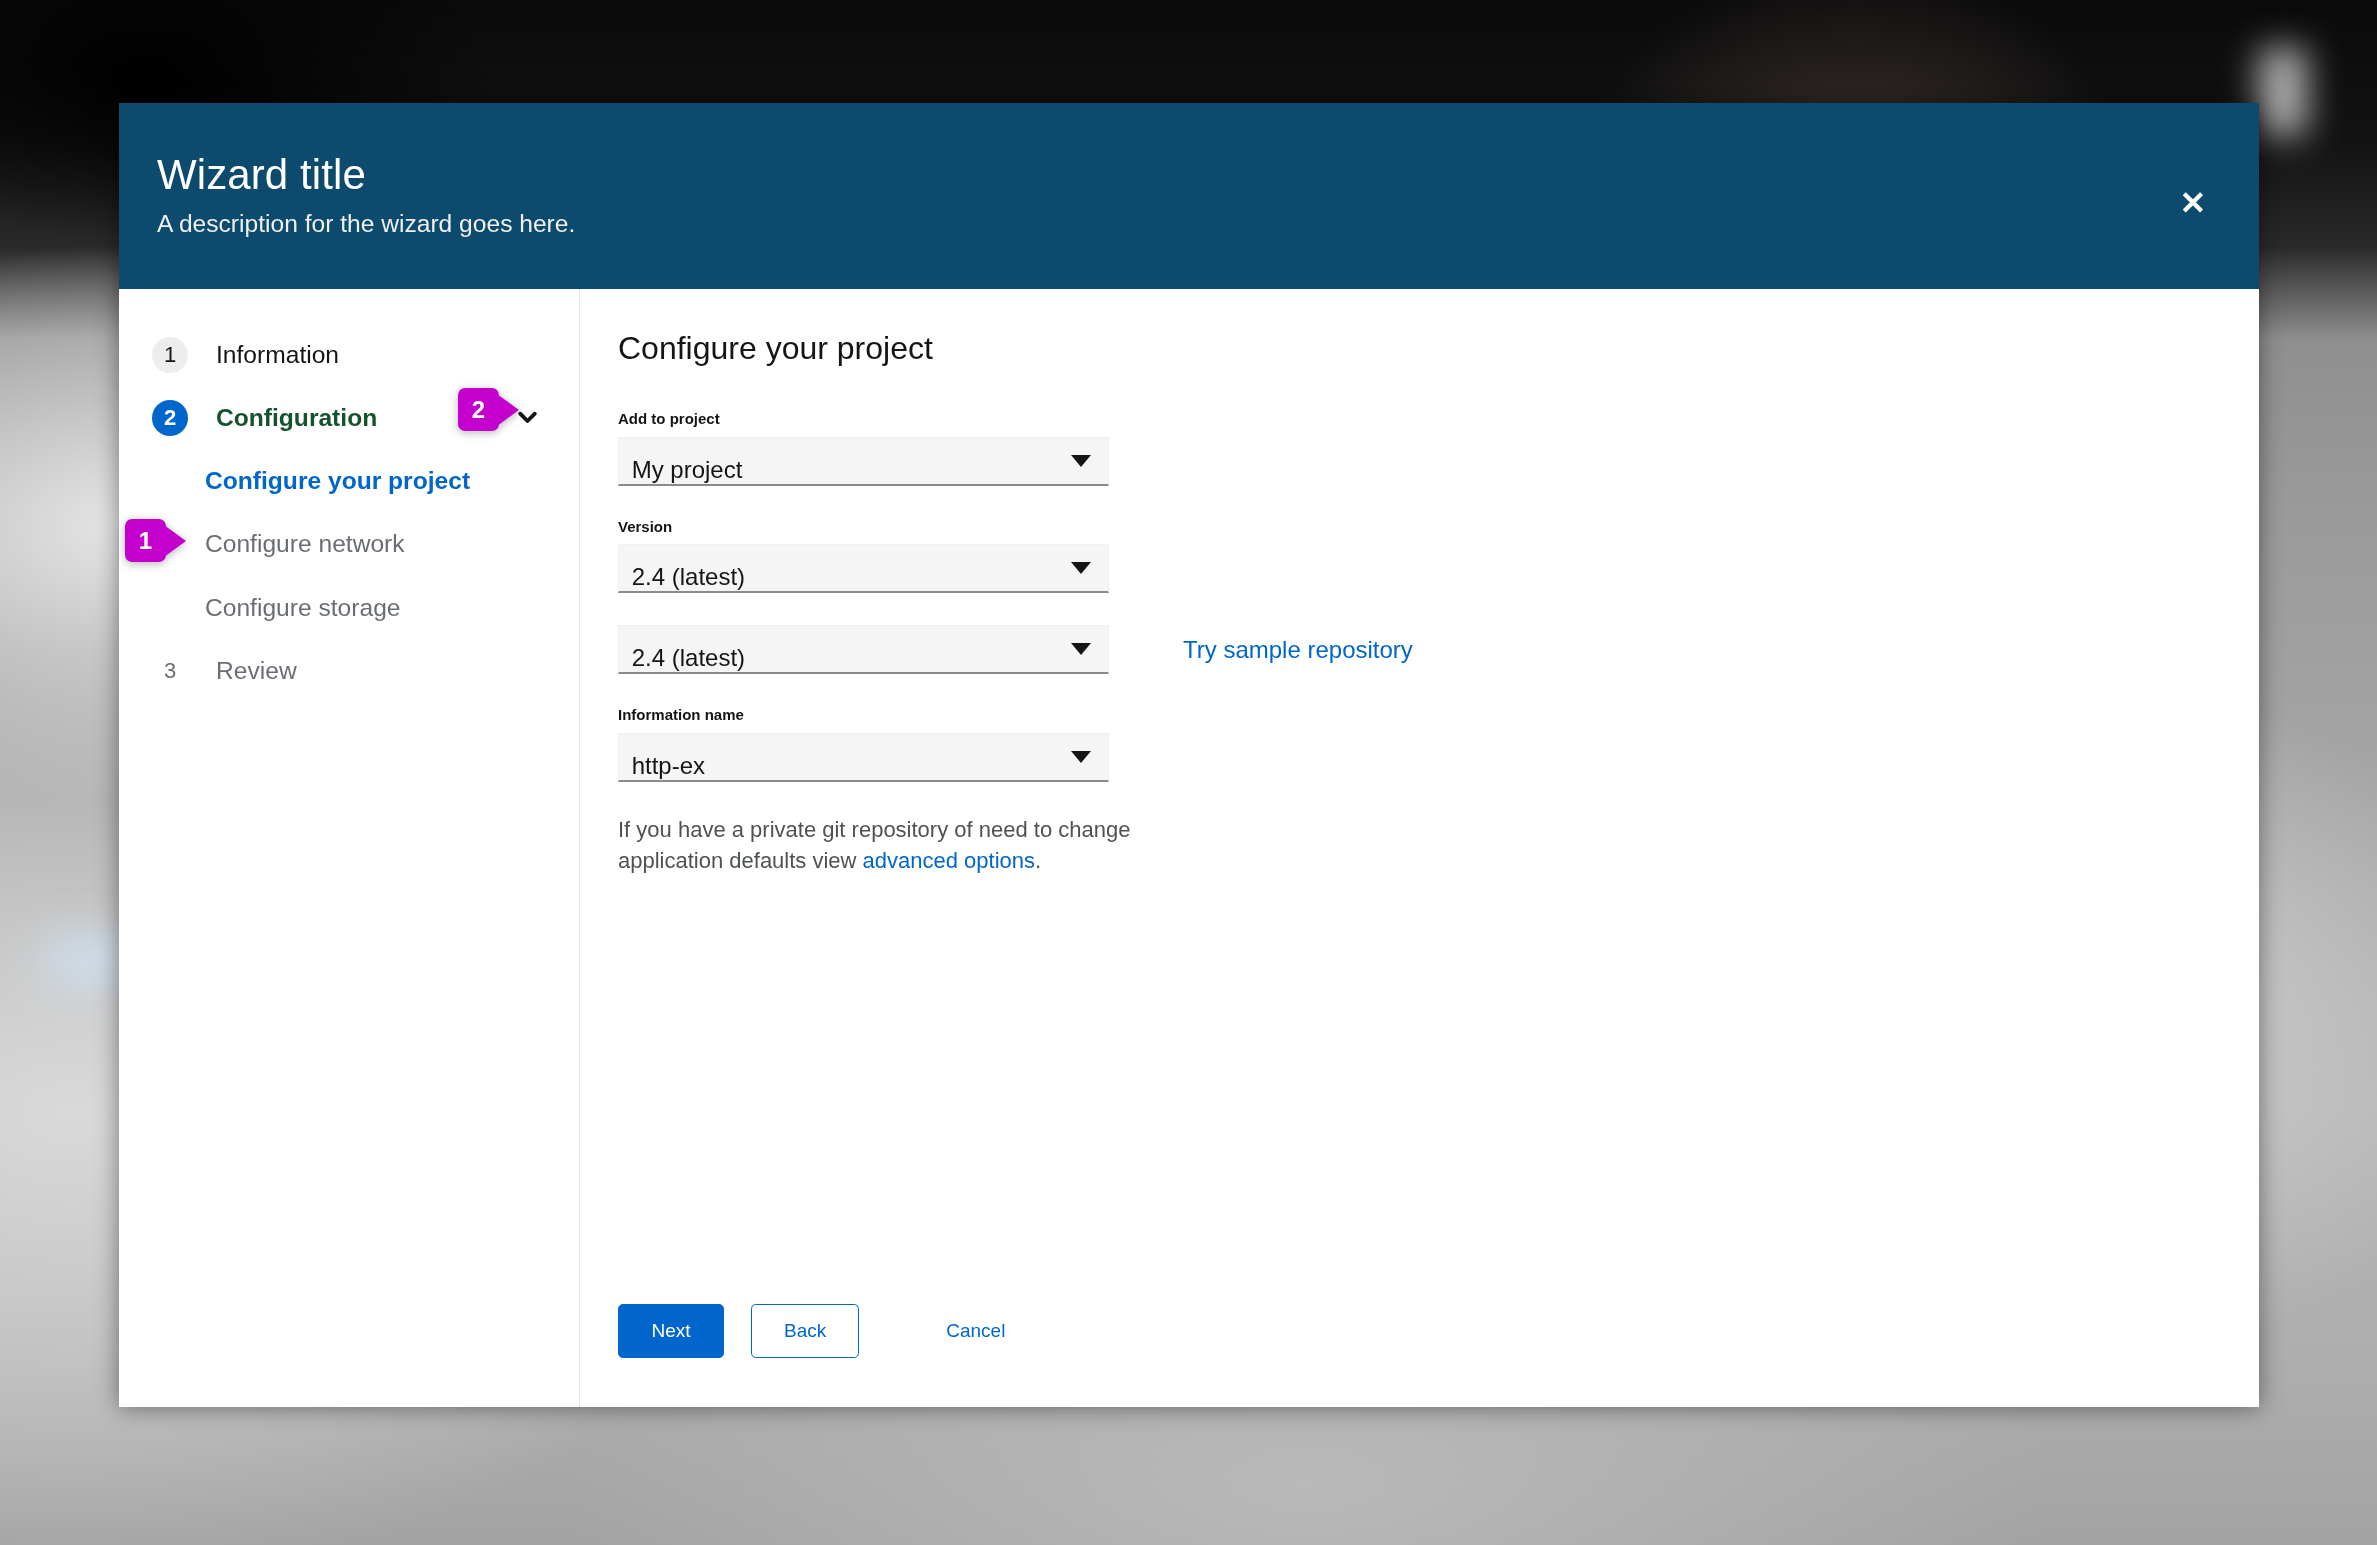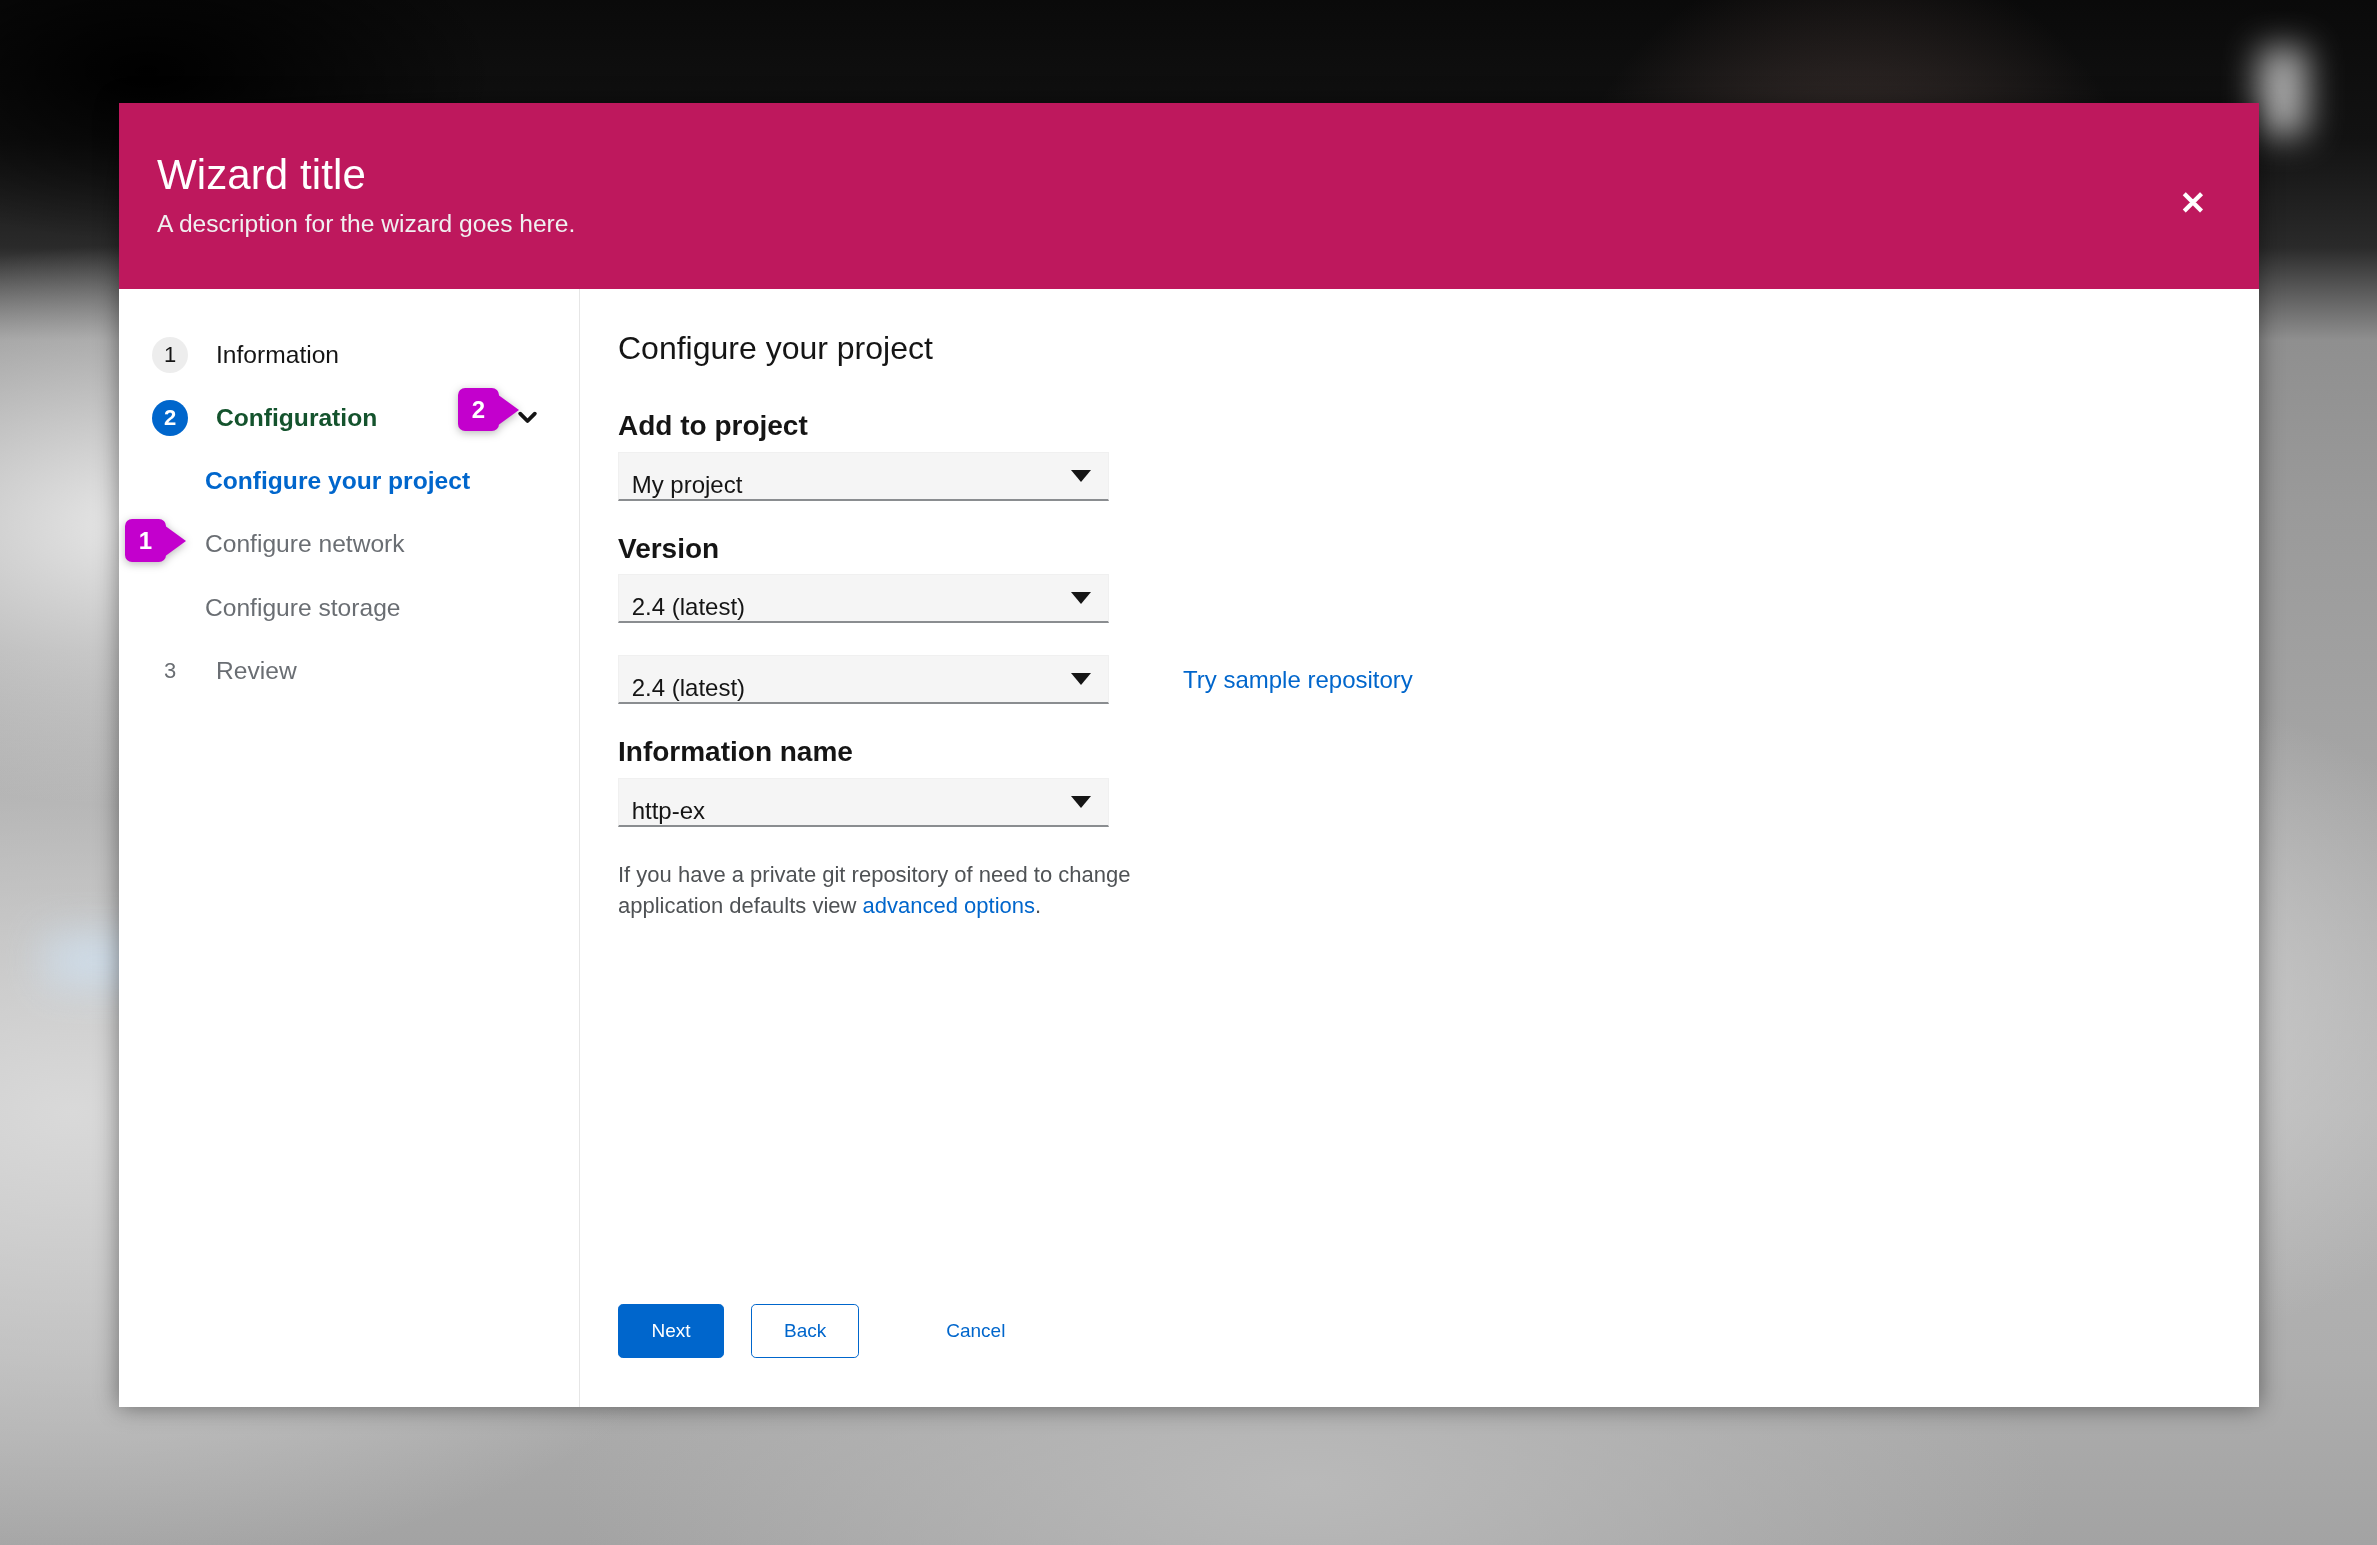--- a/index.html
+++ b/index.html
@@ -52,21 +52,21 @@
     width: 2140px;
     height: 1304px;
     background: #ffffff;
     box-shadow: 0 0 22px rgba(0,0,0,0.45);
   }
 
   
   .wz-header {
     position: relative;
     height: 186px;
-    background: #be185d;
+    background: #0c4a6e;
     padding: 48px 0 12px 38px;
   }
   .wz-title {
     color: #ffffff;
     font-size: 42px;
     font-weight: 400;
     line-height: 1.15;
     letter-spacing: 0.1px;
   }
   .wz-desc {
@@ -193,21 +193,21 @@
     position: relative;
   }
   .main-title {
     font-size: 32px;
     font-weight: 400;
     color: #151515;
     margin-bottom: 43px;
   }
   .field-group { margin-bottom: 32px; }
   .field-label {
-    font-size: 28px;
+    font-size: 15px;
     font-weight: 700;
     color: #151515;
     margin-bottom: 9.5px;
   }
   .field-row { display: flex; align-items: center; }
   .select-box {
     position: relative;
     width: 491px;
     height: 49px;
     background: #f5f5f5;

